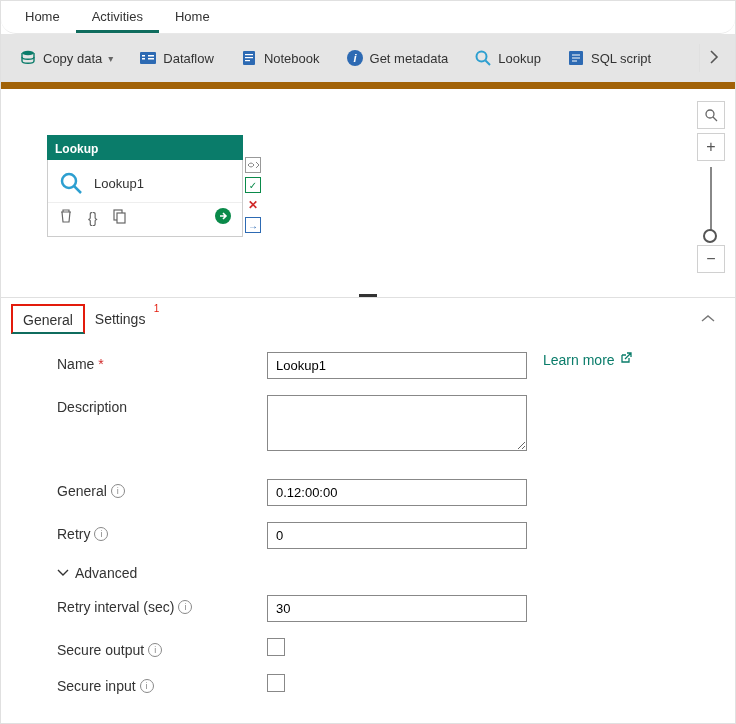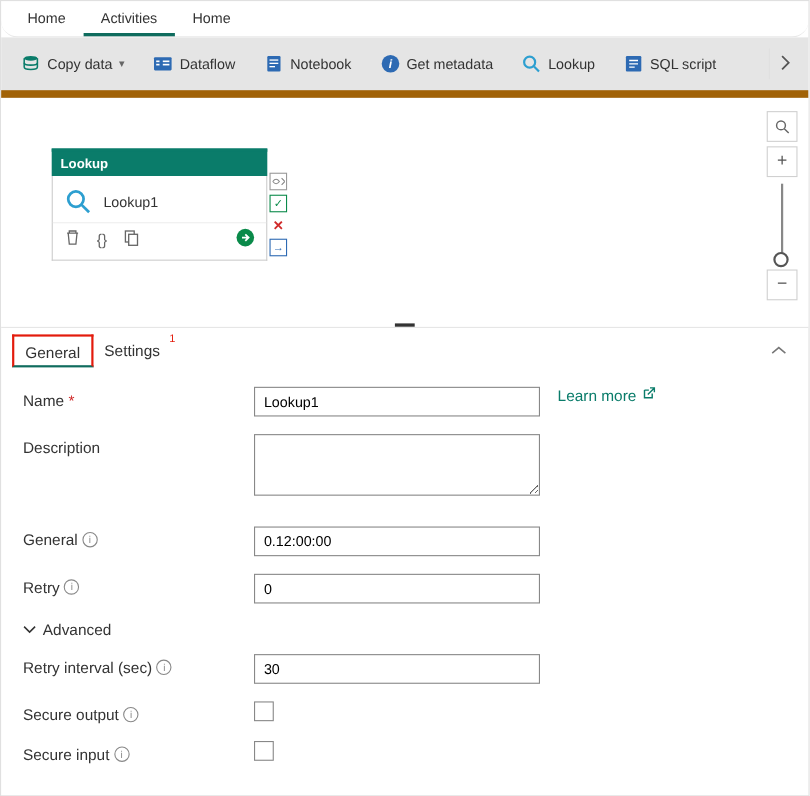--- a/index.html
+++ b/index.html
@@ -196,20 +196,21 @@
   .collapse-caret {
     margin-left: auto;
     margin-right: 10px;
     cursor: pointer;
     color: #777;
   }
   .panel-body {
     height: 380px;
     overflow-y: scroll;
     padding: 18px 20px;
+    margin-left: 36px;
   }
   .form-row {
     display: flex;
     align-items: flex-start;
     margin-bottom: 16px;
   }
   .form-label {
     width: 210px;
     display: flex;
     align-items: center;

